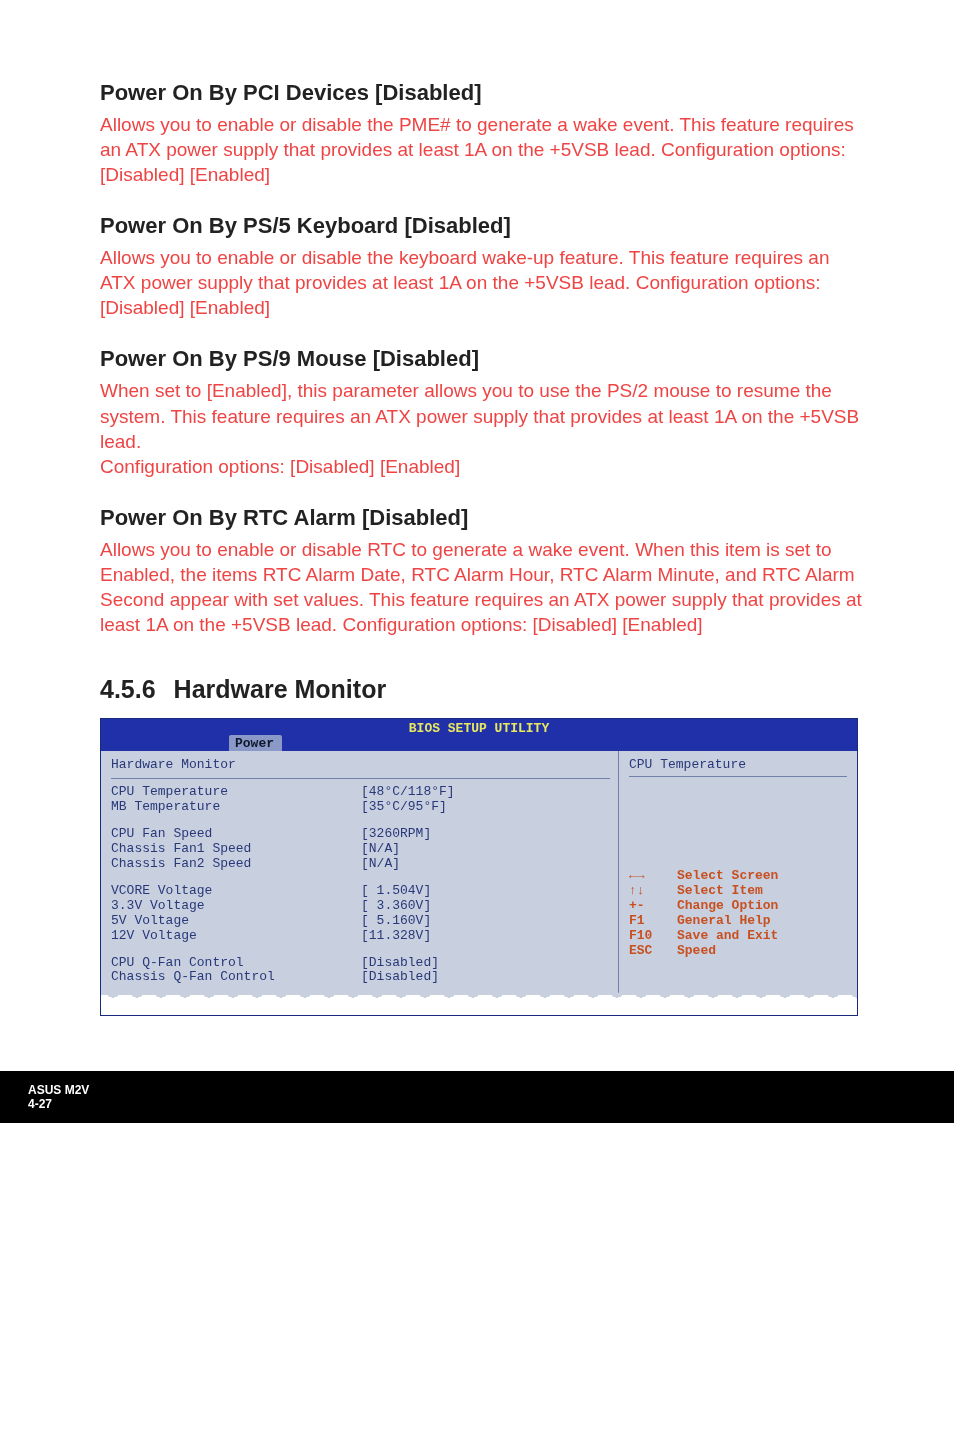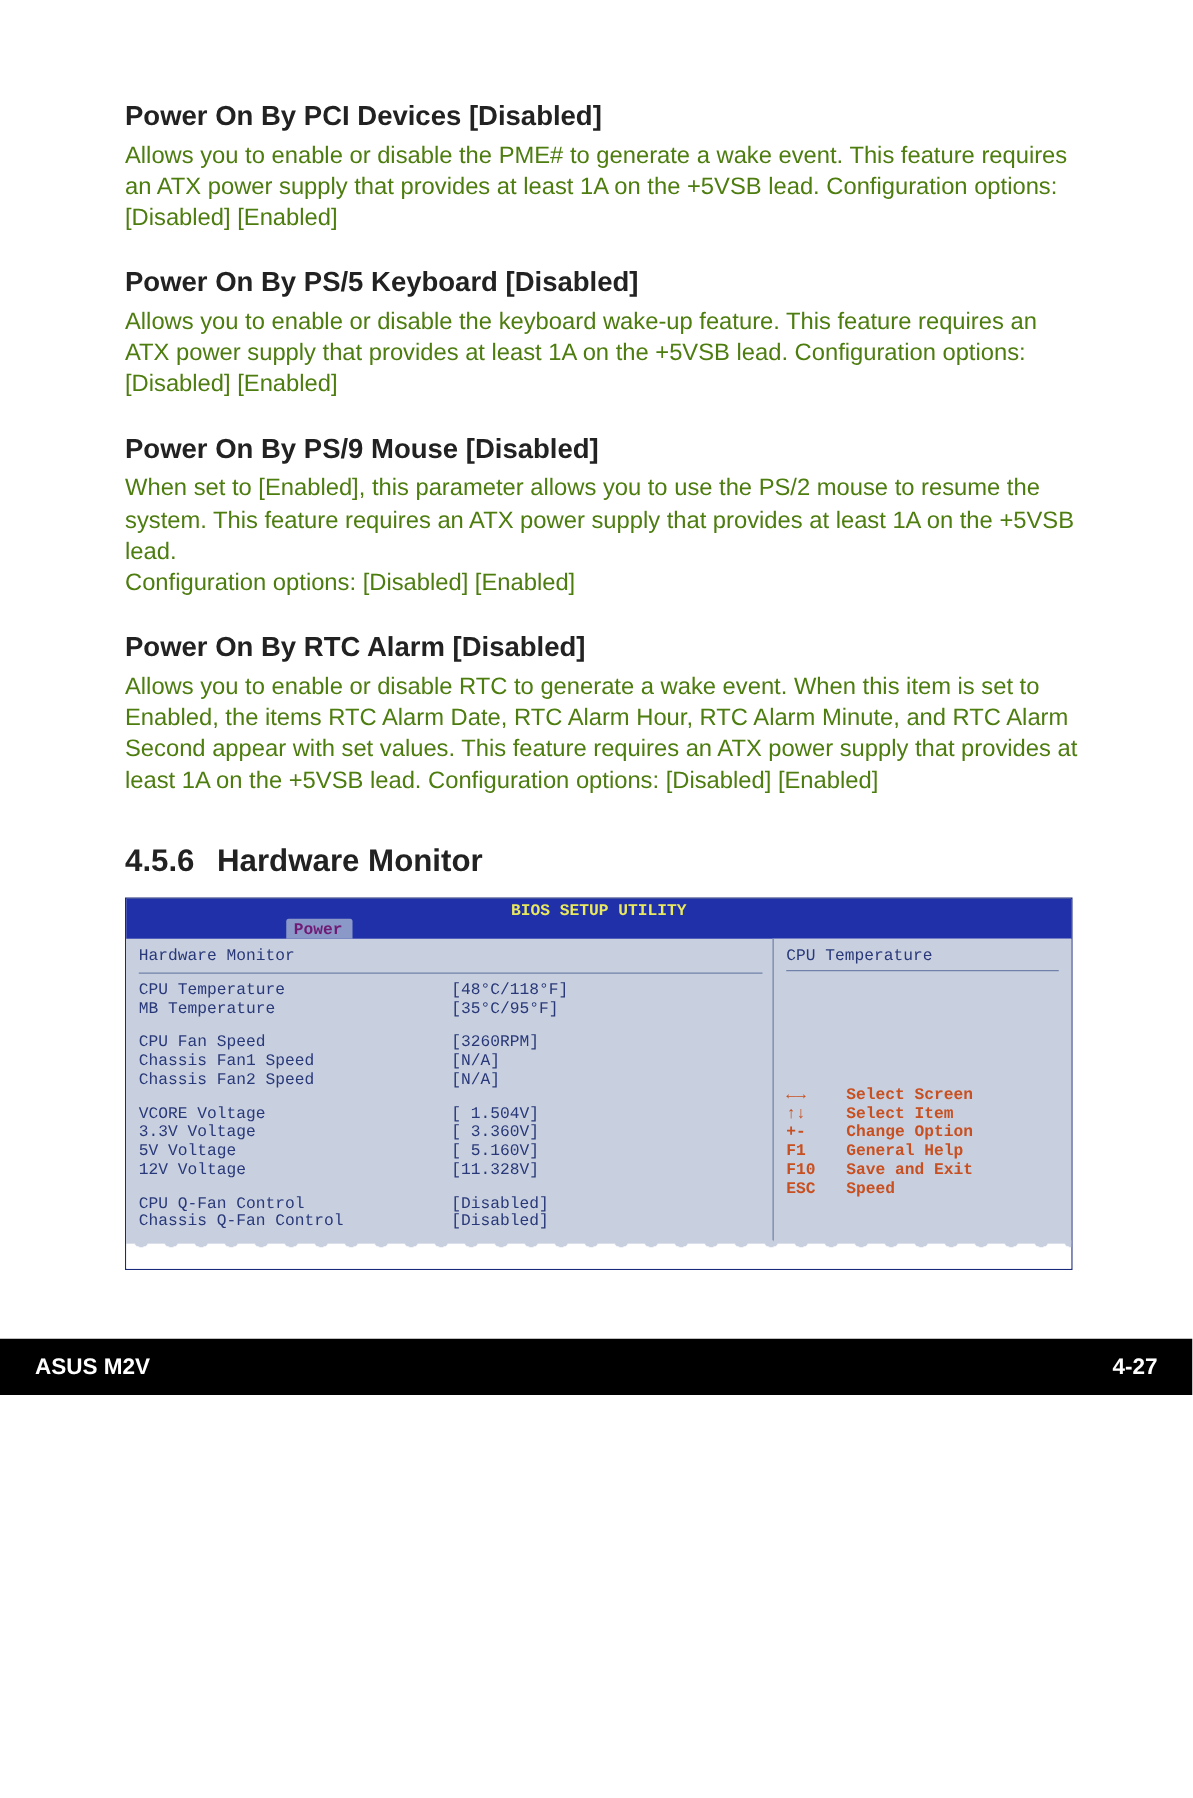--- a/index.html
+++ b/index.html
@@ -15,21 +15,21 @@
   }
   h3.section-head {
     font-size: 22px;
     font-weight: bold;
     margin: 0 0 6px 0;
   }
   p.body-text {
     font-size: 19px;
     line-height: 1.32;
     margin: 0 0 26px 0;
-    color: #4d7c0f;
+    color: #ef4444;
   }
   h2.subsec {
     font-size: 25px;
     font-weight: bold;
     margin: 38px 0 14px 0;
   }
   .subsec-num { margin-right: 18px; }
   
   .bios {
     width: 756px;
@@ -50,21 +50,21 @@
   }
   .bios-title-text {
     display: block;
     padding-top: 0;
   }
   .bios-tab {
     position: absolute;
     left: 128px;
     bottom: 0;
     background: #8a99c8;
-    color: #701a75;
+    color: #0f172a;
     font-weight: bold;
     padding: 1px 8px 0 6px;
     border-top-left-radius: 2px;
     border-top-right-radius: 2px;
   }
   .bios-body {
     display: flex;
     background: #d8e0e8;
   }
   .bios-left {
@@ -117,24 +117,25 @@
     left: 0; right: 0;
     height: 12px;
     background: radial-gradient(ellipse at center, #c8d0e0 30%, transparent 31%) repeat-x;
     background-size: 24px 12px;
   }
   
   .footer {
     background: #000;
     color: #fff;
     font-weight: bold;
-    font-size: 18px;
+    font-size: 12px;
     padding: 12px 28px;
     display: flex;
     justify-content: space-between;
+    flex-direction: column;
   }
 </style>
 </head>
 <body>
 
 <div class="page">
 
   <h3 class="section-head">Power On By PCI Devices [Disabled]</h3>
   <p class="body-text">Allows you to enable or disable the PME# to generate a wake event. This feature requires an ATX power supply that provides at least 1A on the +5VSB lead. Configuration options: [Disabled] [Enabled]</p>
 

